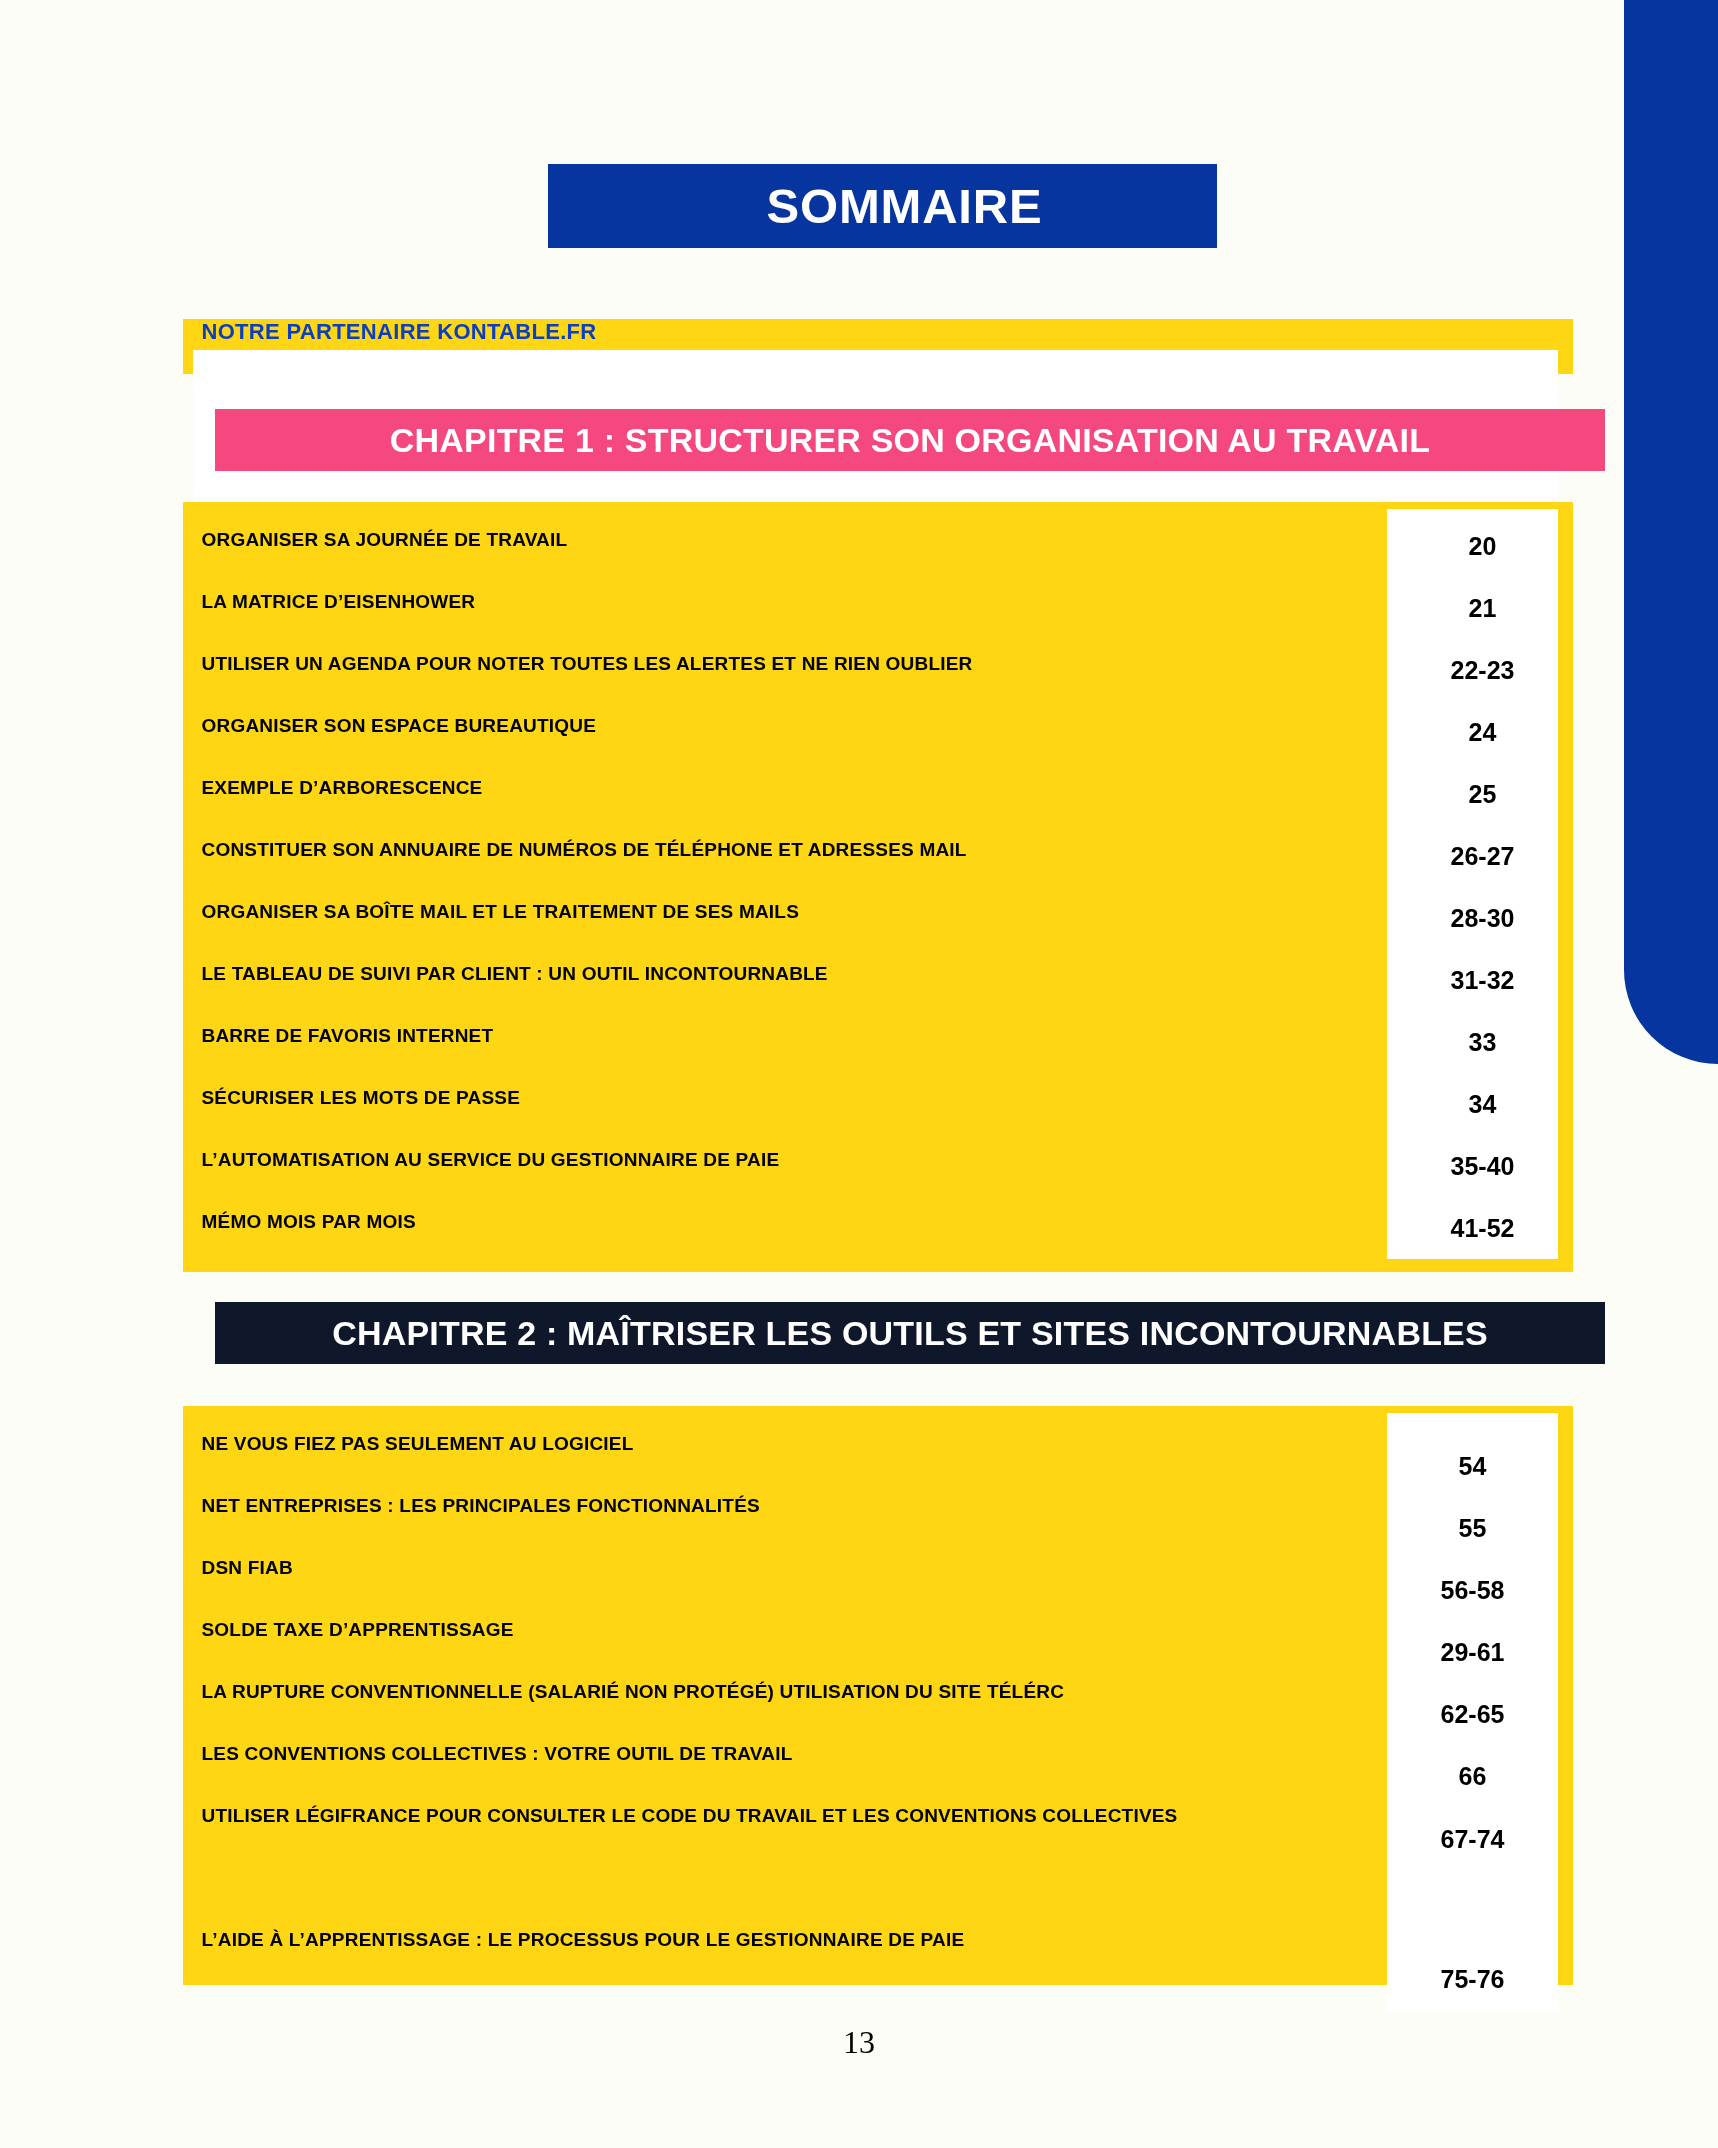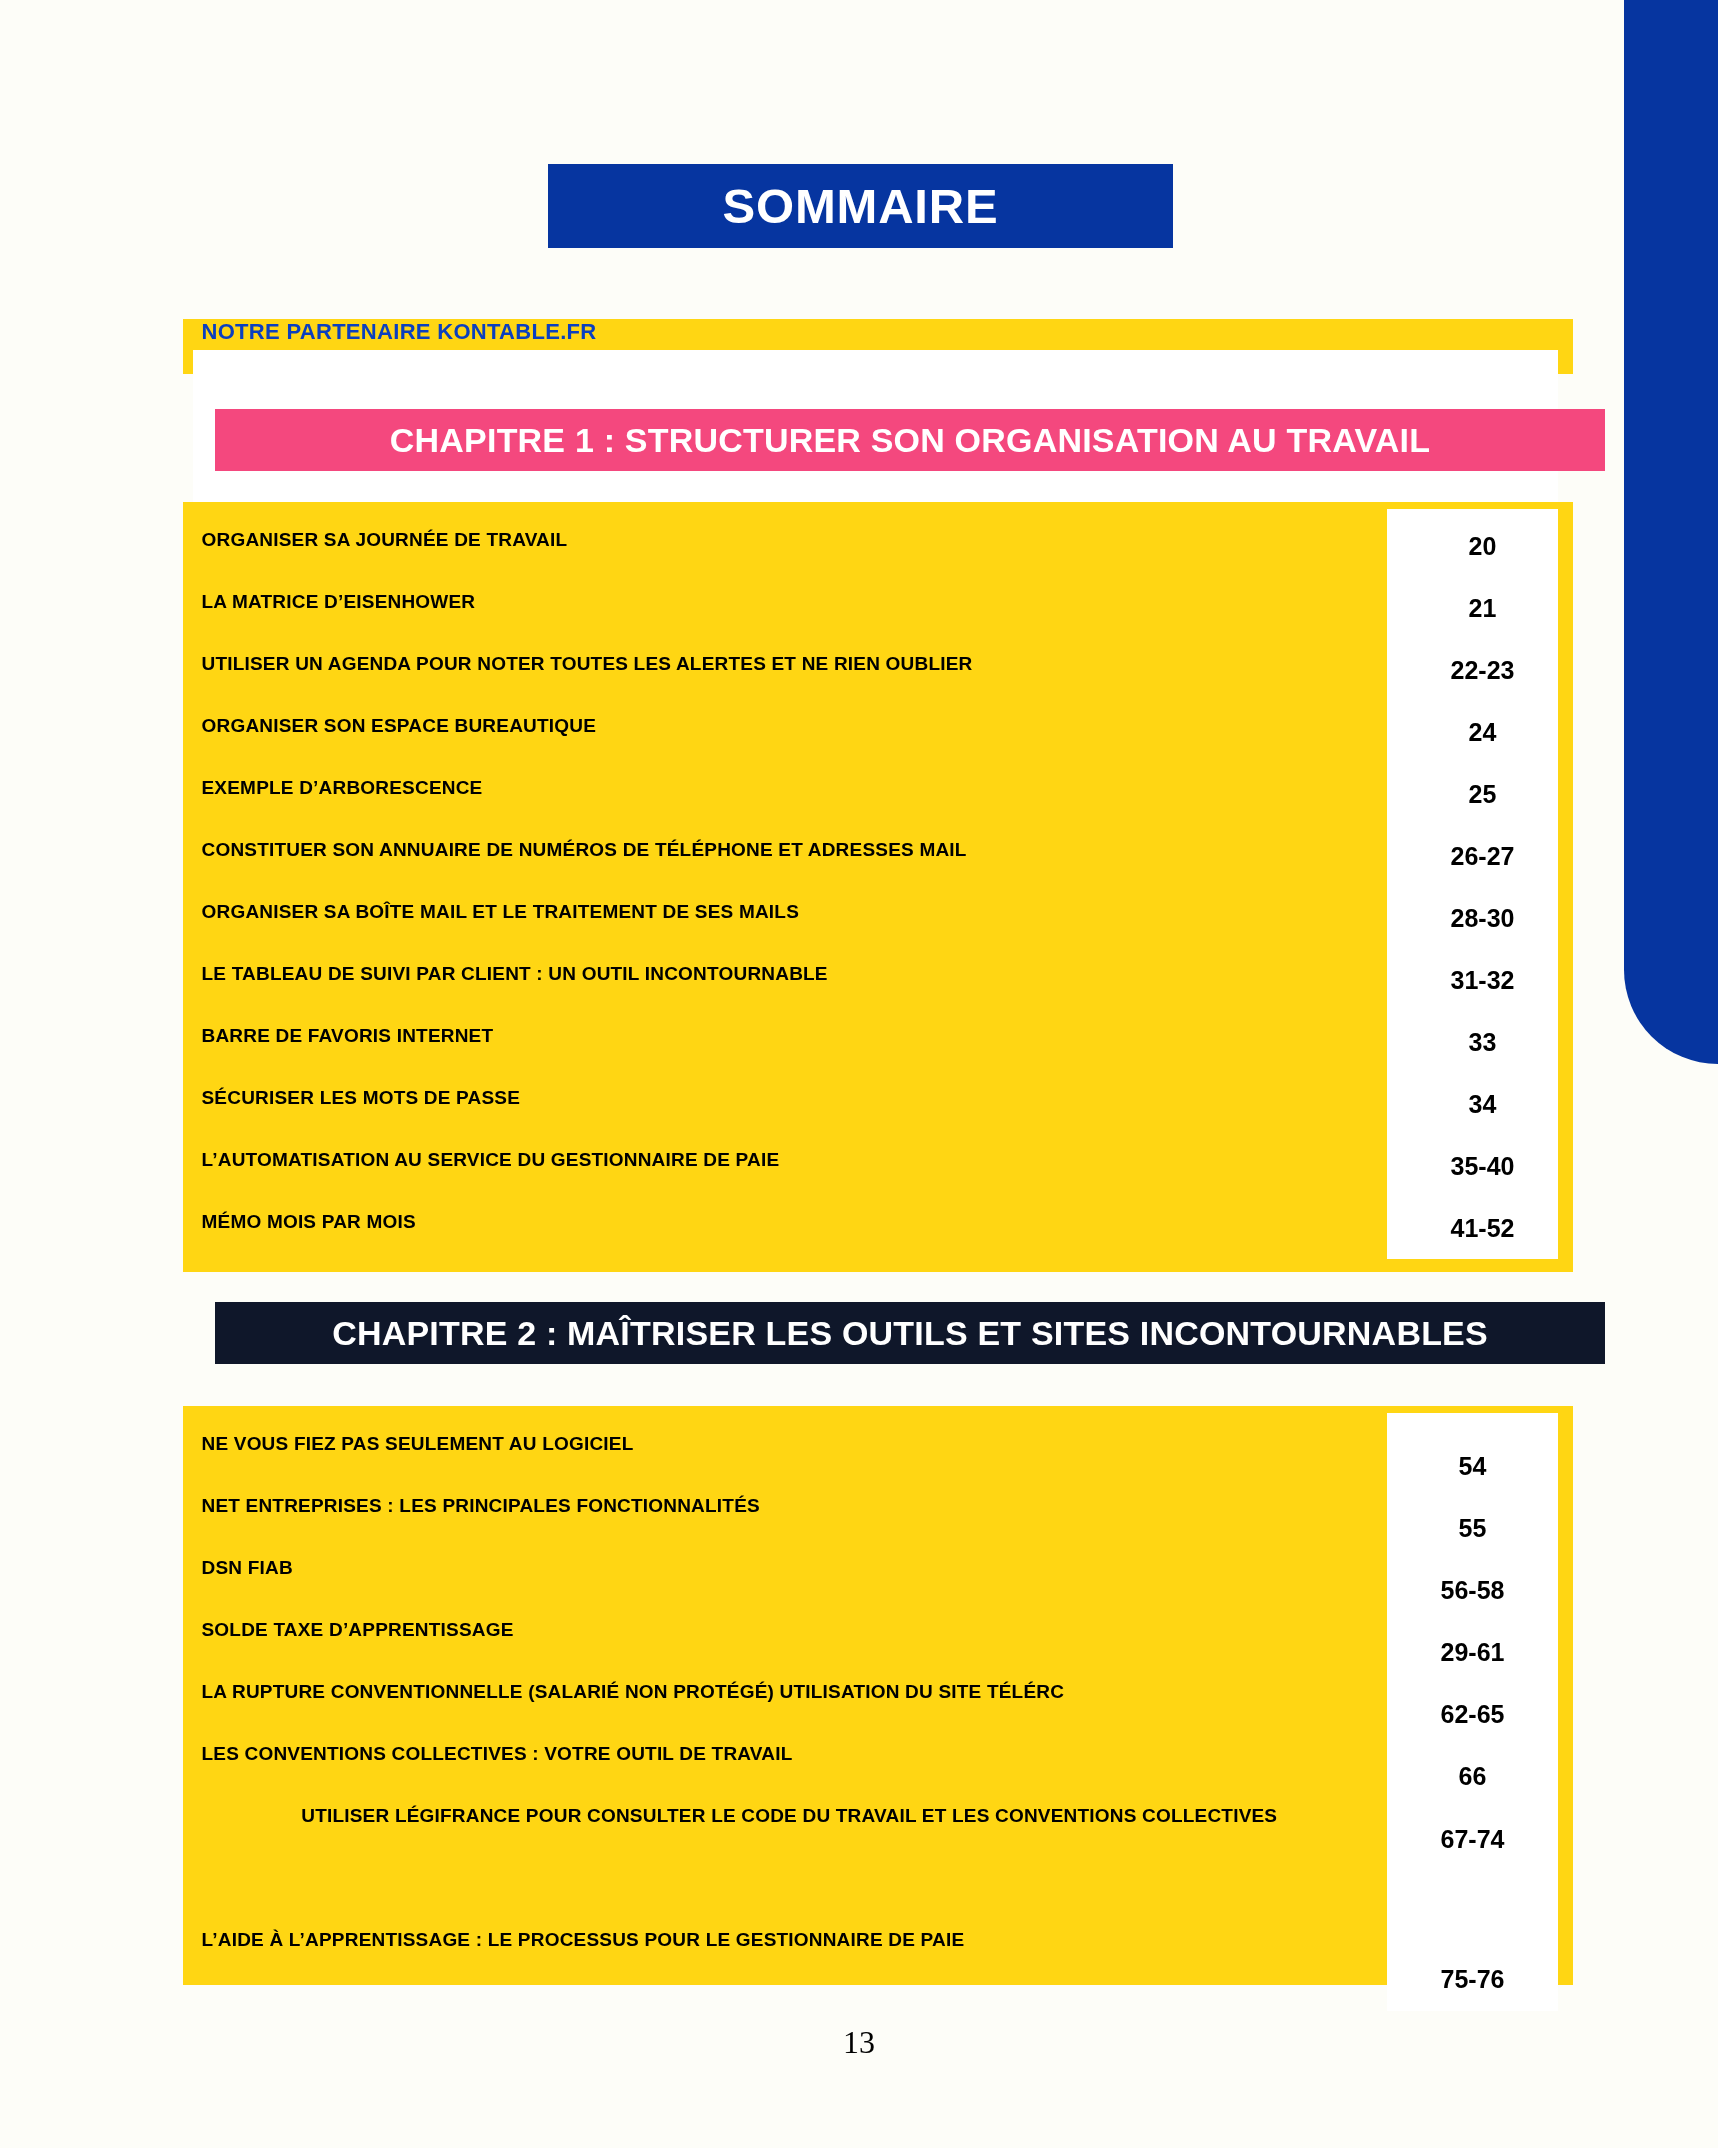--- a/index.html
+++ b/index.html
@@ -39,20 +39,21 @@
   #sommaire-banner {
     position: absolute;
     left: 548px;
     top: 164px;
     width: 625px;
     height: 84px;
     background: #0635A0;
     display: flex;
     align-items: center;
     justify-content: center;
+    padding-left: 44px;
   }
   #sommaire-banner .title {
     color: #FFFFFF;
     font-size: 49px;
     font-weight: bold;
     letter-spacing: 0.8px;
   }
 
   
   .section-block {
@@ -87,21 +88,20 @@
     font-weight: bold;
     color: #000000;
     letter-spacing: 0.2px;
     white-space: nowrap;
     display: flex;
     align-items: center;
   }
   .row-title.wrapping {
     white-space: normal;
     display: block;
-    text-align: center;
   }
   .row-page {
     font-size: 25px;
     font-weight: bold;
     color: #000000;
     text-align: center;
     display: flex;
     align-items: center;
     justify-content: center;
   }

